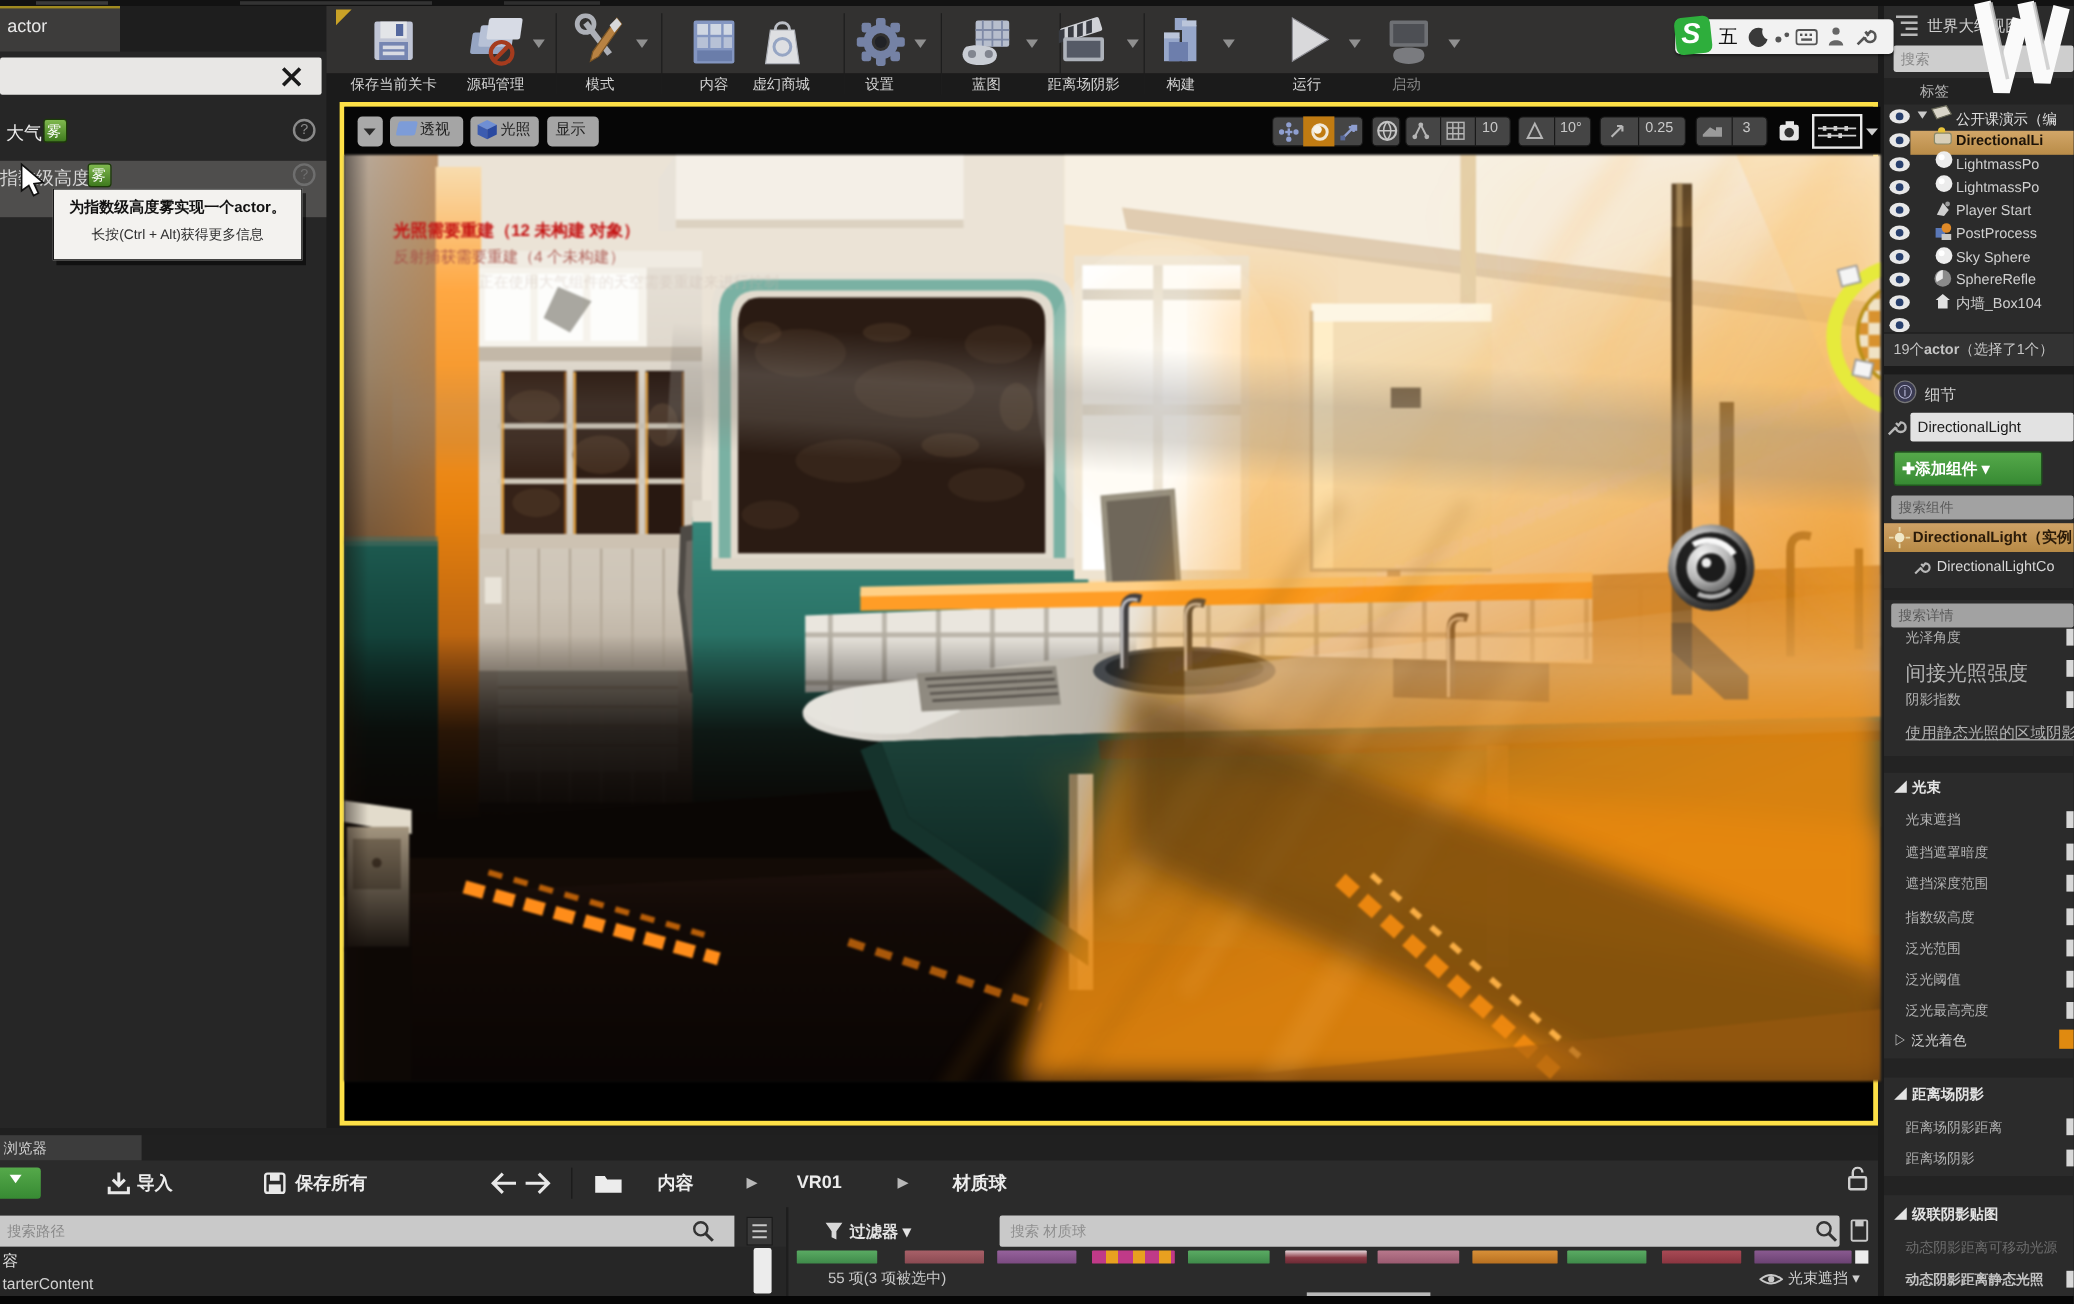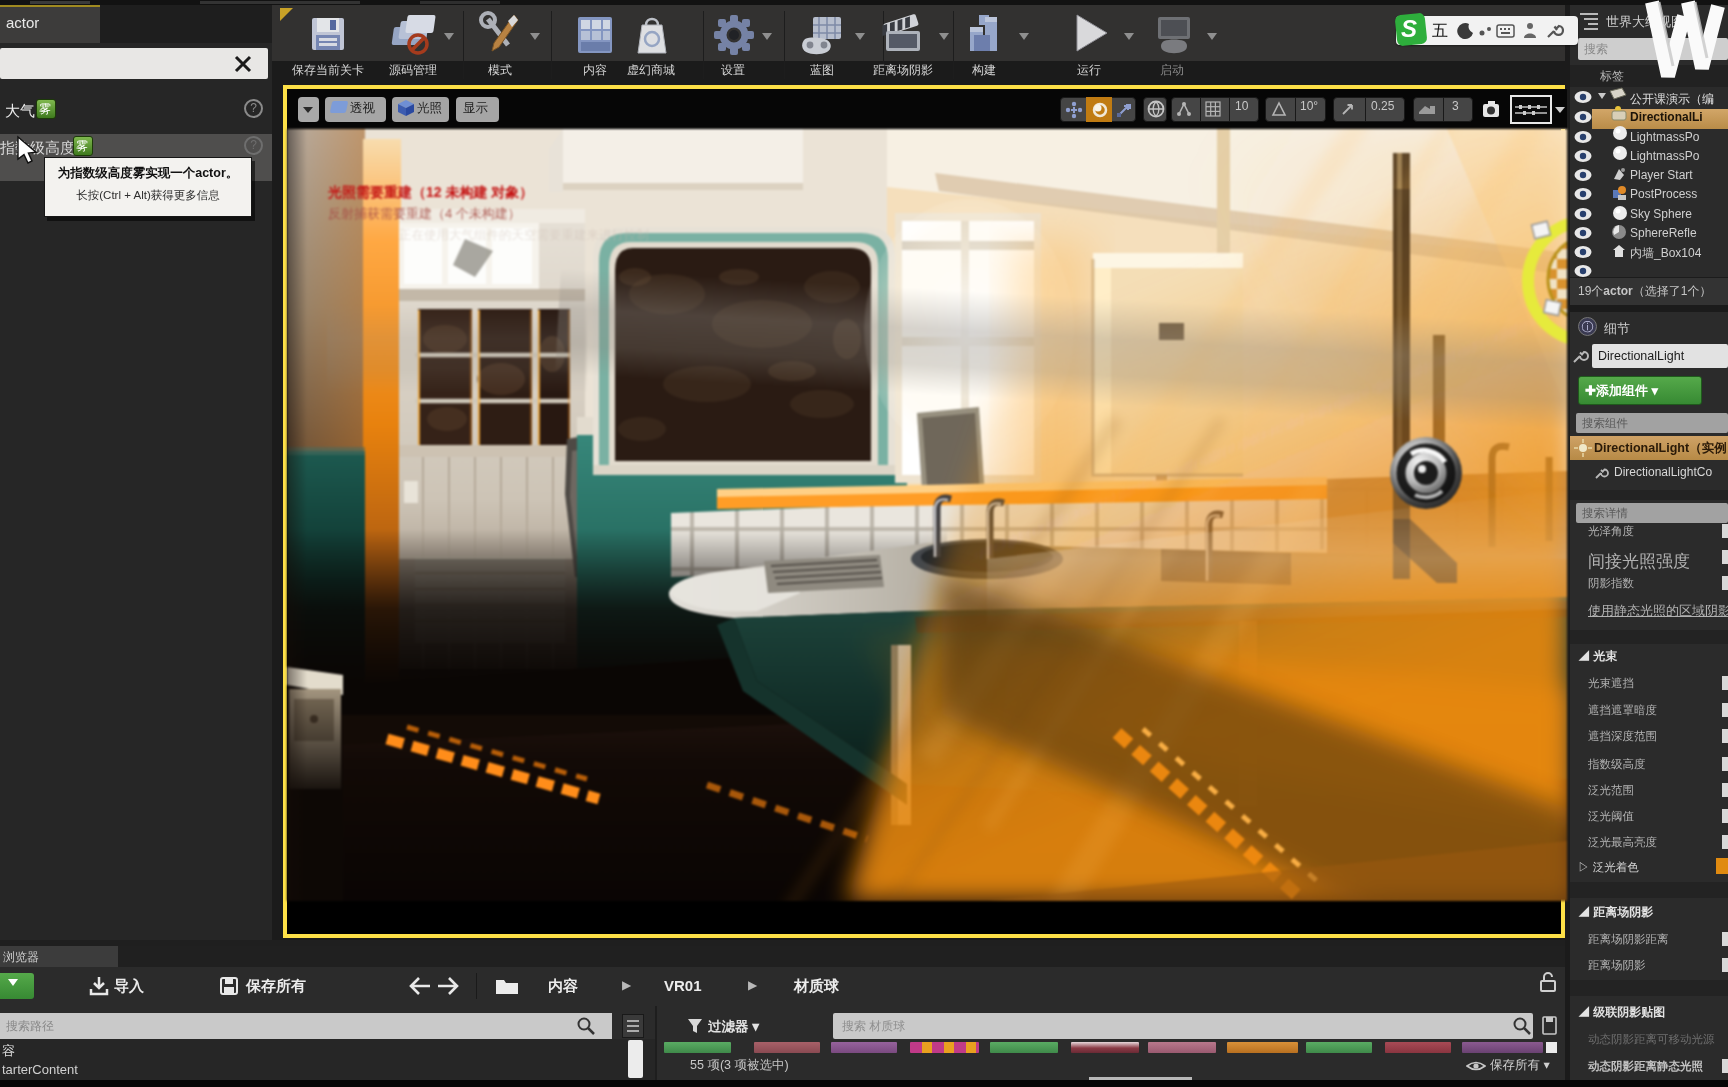--- a/index.html
+++ b/index.html
@@ -950,21 +950,21 @@
   <div class="mat" style="left:1227px;width:71px;background:linear-gradient(#d89038,#b87020);"></div>
   <div class="mat" style="left:1306px;width:66px;background:linear-gradient(#5aab63,#3f8a4a);"></div>
   <div class="mat" style="left:1385px;width:66px;background:linear-gradient(#a84a55,#8a3540);"></div>
   <div class="mat" style="left:1462px;width:81px;background:linear-gradient(#8a5a90,#6a4272);"></div>
   <div class="abs" style="left:1546px;top:102px;width:11px;height:11px;background:#ececec;"></div>
   <div class="abs" style="left:690px;top:117px;color:#c8c8c8;font-size:12.5px;">55 项(3 项被选中)</div>
   <svg class="abs" style="left:1466px;top:119px;" width="20" height="14">
       <path d="M1 7 Q10 0 19 7 Q10 14 1 7Z" fill="none" stroke="#c8c8c8" stroke-width="1.6"></path>
       <circle cx="10" cy="7" r="2.6" fill="#c8c8c8"></circle>
     </svg>
-  <div class="abs" style="left:1490px;top:117px;color:#d0d0d0;font-size:12.5px;">保存所有 ▾</div>
+  <div class="abs" style="left:1490px;top:117px;color:#d0d0d0;font-size:12.5px;">光束遮挡 ▾</div>
   <div class="abs" style="left:1089px;top:137px;width:103px;height:8px;background:#b8b8b8;"></div>
 </div>
 
 <svg class="abs" style="left:1644px;top:0;z-index:40;" width="84" height="84" viewBox="0 0 84 84">
   <g stroke="#fafafa" fill="none">
     <path d="M8,2 L24,76 L40,16" stroke-width="14"></path>
     <path d="M44,2 L58,68 L74,6" stroke-width="14"></path>
   </g>
   <g stroke="#c9c9c9" fill="none" opacity="0.8">
     <path d="M15,2 L29,66" stroke-width="3"></path>

